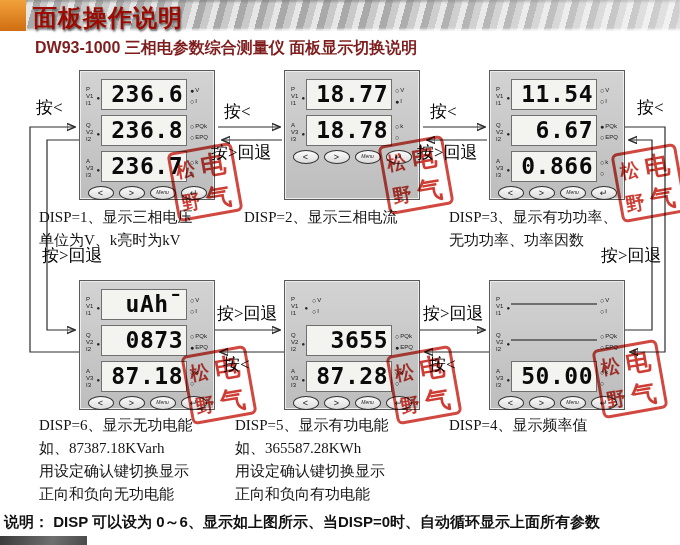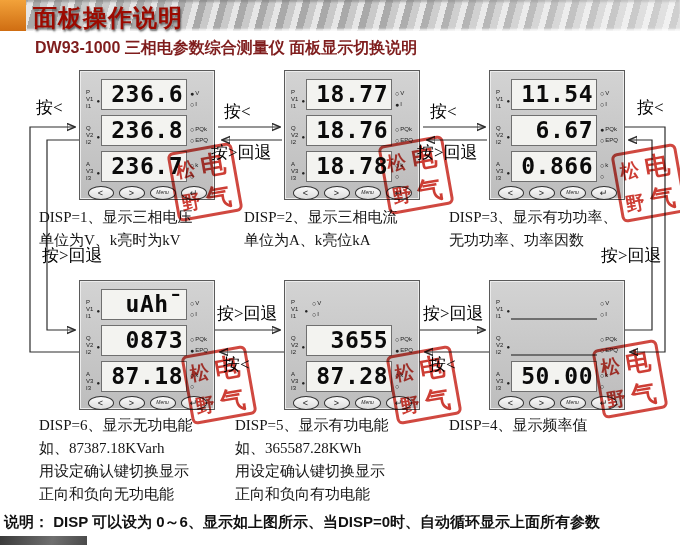--- a/index.html
+++ b/index.html
@@ -14,21 +14,21 @@
   .accent{position:absolute;left:0;top:0;width:26px;height:31px;
     background:linear-gradient(180deg,#f2a23a,#cf6d12);}
   .title{position:absolute;left:33px;top:2px;font-size:24px;font-weight:bold;color:#9c0a00;
     letter-spacing:1px;text-shadow:1px 2px 2px rgba(70,70,70,.75);}
   .subtitle{position:absolute;left:35px;top:38px;font-size:16px;font-weight:bold;color:#7f1d1d;}
 
   
   .meter{position:absolute;width:136px;height:130px;background:linear-gradient(180deg,#d3d3d3,#bdbdbd);
     border:1px solid #5a5a5a;box-sizing:border-box;padding:7px 4px 2px 4px;
     box-shadow:inset 0 0 0 1px #ececec;}
-  .mrow{display:flex;align-items:flex-end;height:32px;margin-bottom:4px;}
+  .mrow{display:flex;align-items:center;height:32px;margin-bottom:4px;}
   .mleft{position:relative;width:18px;font-size:6px;line-height:7px;color:#222;padding-top:4px;padding-left:2px;}
   .mleft .dot{position:absolute;right:1px;top:13px;font-size:6px;}
   .lcd{flex:0 0 86px;background:#f3f3f0;border:1px solid #6f6f6f;box-sizing:border-box;
     font-family:"DejaVu Sans Mono",monospace;font-weight:bold;font-size:23px;line-height:29px;
     color:#0b0b0b;text-align:right;padding-right:3px;letter-spacing:.5px;overflow:hidden;}
   .mright{width:24px;padding-left:3px;padding-top:3px;}
   .ind{display:flex;align-items:center;gap:1px;font-size:6px;line-height:11px;color:#222;white-space:nowrap;}
   .ind .idot{font-size:7px;}
   .btnrow{display:flex;justify-content:center;gap:5px;margin-top:3px;}
   .obtn{width:26px;height:14px;border:1px solid #333;border-radius:50%;
@@ -174,39 +174,20 @@
               <span>V</span>
             </div>
             <div class="ind">
               <span class="idot">●</span>
               <span>I</span>
             </div>
           </div>
         </div>
         <div class="mrow">
           <div class="mleft">
-            <div>Q</div>
-            <div>V2</div>
-            <div>I2</div>
-            <span class="dot">●</span>
-          </div>
-          <div class="lcd">18.76</div>
-          <div class="mright">
-            <div class="ind">
-              <span class="idot">○</span>
-              <span>PQk</span>
-            </div>
-            <div class="ind">
-              <span class="idot">○</span>
-              <span>EPQ</span>
-            </div>
-          </div>
-        </div>
-        <div class="mrow">
-          <div class="mleft">
             <div>A</div>
             <div>V3</div>
             <div>I3</div>
             <span class="dot">●</span>
           </div>
           <div class="lcd">18.78</div>
           <div class="mright">
             <div class="ind">
               <span class="idot">○</span>
               <span>k</span>
@@ -484,21 +465,20 @@
         </div>
       </div>
     </div>
   <div id="captions">
       <div class="caption" style="left: 39px; top: 206px;">
         <div>DISP=1、显示三相电压</div>
         <div>单位为V、k亮时为kV</div>
       </div>
       <div class="caption" style="left: 244px; top: 206px;">
         <div>DISP=2、显示三相电流</div>
-        <div>单位为A、k亮位kA</div>
       </div>
       <div class="caption" style="left: 449px; top: 206px;">
         <div>DISP=3、显示有功功率、</div>
         <div>无功功率、功率因数</div>
       </div>
       <div class="caption" style="left: 39px; top: 414px;">
         <div>DISP=6、显示无功电能</div>
         <div>如、87387.18KVarh</div>
         <div>用设定确认键切换显示</div>
         <div>正向和负向无功电能</div>

